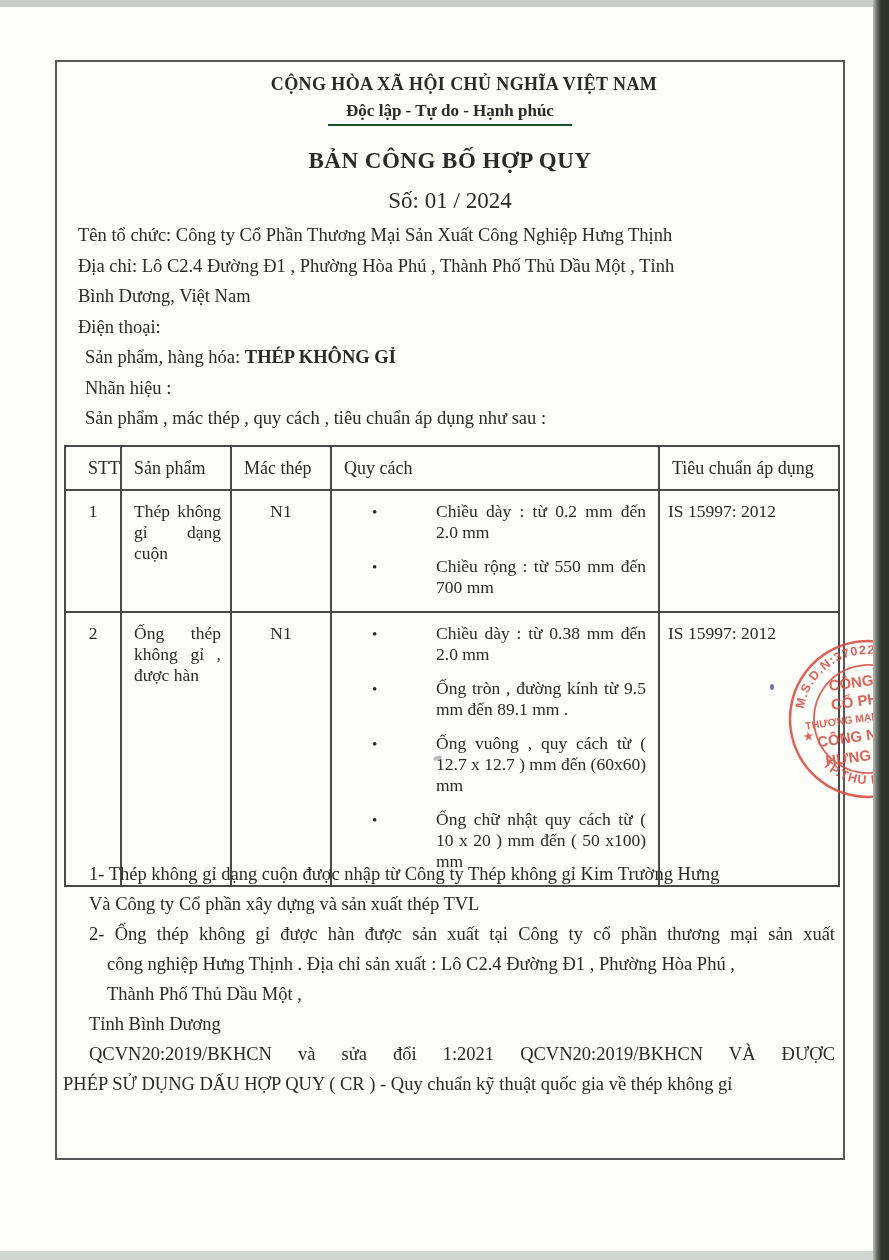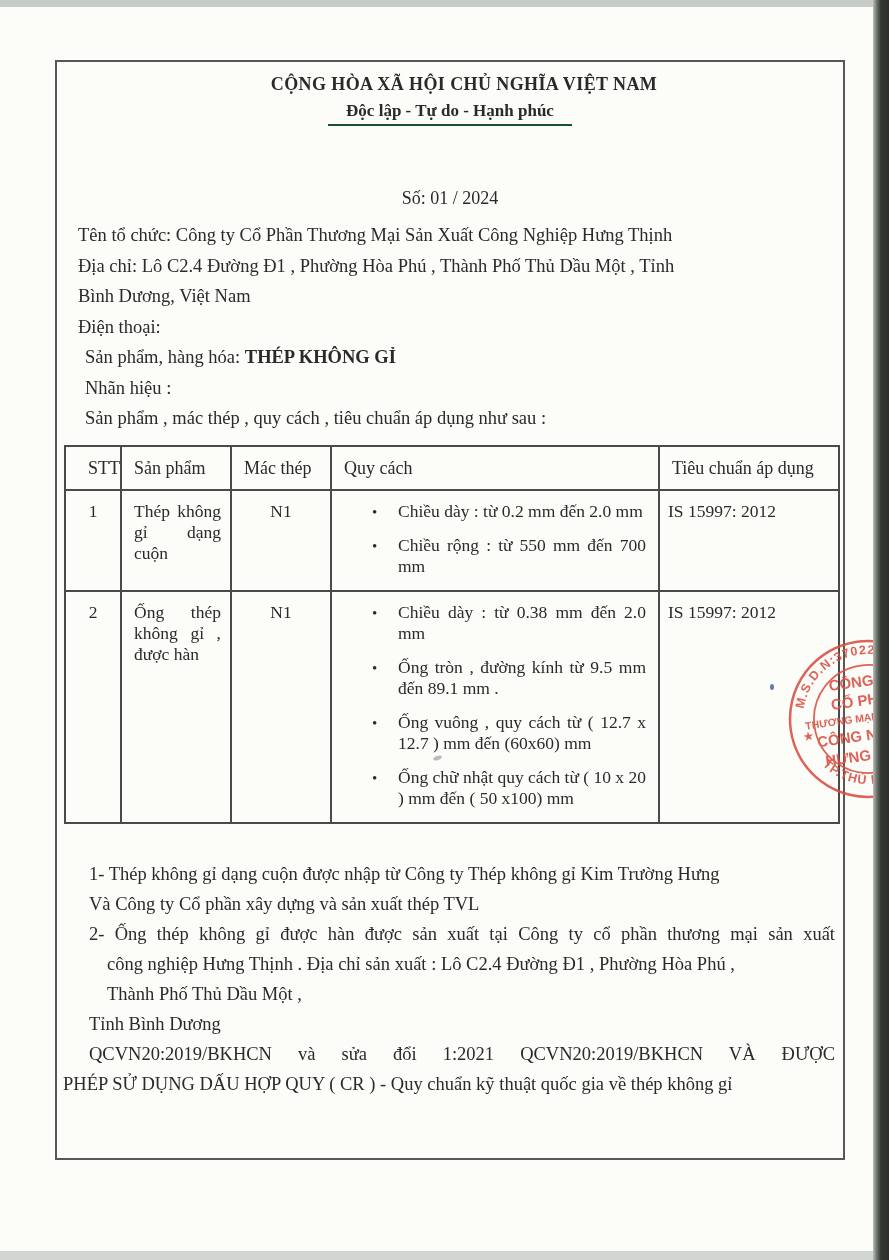--- a/index.html
+++ b/index.html
@@ -25,21 +25,21 @@
     border:2px solid #585858;
   }
 
   .rep-header { position:absolute; top:12px; left:0; right:0; text-align:center;
                 font-weight:bold; font-size:18px; letter-spacing:.4px;padding-left:28px; }
   .motto      { position:absolute; top:39px; left:0; right:0; text-align:center;
                 font-weight:bold; font-size:17px; }
   .motto span { display:inline-block; padding:0 18px 3px 18px; border-bottom:2px solid #14532d; }
   .doc-title  { position:absolute; top:86px; left:0; right:0; text-align:center;
                 font-weight:bold; font-size:23px; letter-spacing:.5px; }
-  .doc-number { position:absolute; top:126px; left:0; right:0; text-align:center; font-size:18px; }
+  .doc-number { position:absolute; top:126px; left:0; right:0; text-align:center; font-size:23px; }
 
   .info { position:absolute; top:158px; left:21px; right:14px; font-size:18.5px; line-height:30.5px; }
   .info .ind { margin-left:7px; }
   .bold { font-weight:bold; }
 
   
   table.conf {
     position:absolute; top:383px; left:7px; width:774px;
     border-collapse:collapse; table-layout:fixed;
     font-size:17.5px;
@@ -49,21 +49,21 @@
   table.conf thead th { vertical-align:middle; text-align:left; padding:0 6px 0 12px; font-size:18px; }
   table.conf thead th.c-stt { text-align:right; padding:0; }
   tr.row-1 { height:96px; }
   tr.row-2 { height:230px; }
   td.c-stt { text-align:center; padding-top:10px; }
   td.c-sp  { padding:10px 9px 16px 12px; text-align:justify; }
   td.c-mt  { text-align:center; padding-top:10px; }
   td.c-qc  { padding:10px 12px 0 40px; }
   td.c-tc  { padding:10px 6px 0 8px; }
   td.c-qc ul { list-style:none; }
-  td.c-qc li { display:flex; margin-bottom:13px; text-align:justify; }
+  td.c-qc li { display:flex; margin-bottom:13px; text-align:justify;gap:38px; }
   .blt { flex:0 0 26px; }
   .blt::before { content:"•"; font-size:15px; }
   .blt-text { flex:1 1 auto; text-align:justify; }
 
   
   .notes { position:absolute; top:797px; left:0; right:0; font-size:18.5px; line-height:30px; }
   .nl-base   { margin-left:32px; margin-right:8px; }
   .nl-indent { margin-left:50px; margin-right:12px; }
   .nl-left   { margin-left:6px;  margin-right:8px; }
   .jl { text-align:justify; text-align-last:justify; }
@@ -85,20 +85,21 @@
 <div class="speck-blue"></div>
 <div class="speck-gray"></div>
 
 <div class="page">
 
   <div class="rep-header">CỘNG HÒA XÃ HỘI CHỦ NGHĨA VIỆT NAM</div>
   <div class="motto">
     <span>Độc lập - Tự do - Hạnh phúc</span>
   </div>
 
+  <div class="doc-title">BẢN CÔNG BỐ HỢP QUY</div>
   <div class="doc-number">Số: 01 / 2024</div>
 
   <div class="info">
     <div>Tên tổ chức: Công ty Cổ Phần Thương Mại Sản Xuất Công Nghiệp Hưng Thịnh</div>
     <div>Địa chỉ: Lô C2.4 Đường Đ1 , Phường Hòa Phú , Thành Phố Thủ Dầu Một , Tỉnh</div>
     <div>Bình Dương, Việt Nam</div>
     <div>Điện thoại:</div>
     <div class="ind"><span>Sản phẩm, hàng hóa: </span><span class="bold">THÉP KHÔNG GỈ</span></div>
     <div class="ind">Nhãn hiệu :</div>
     <div class="ind">Sản phẩm , mác thép , quy cách , tiêu chuẩn áp dụng như sau :</div>

